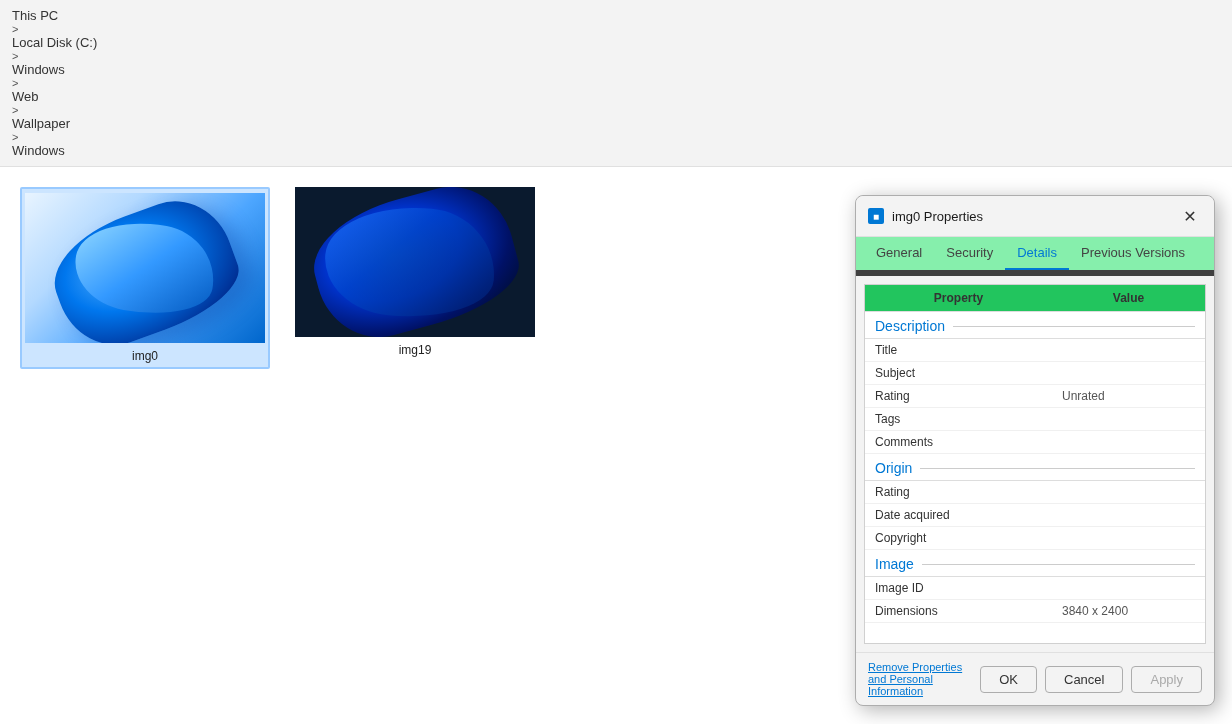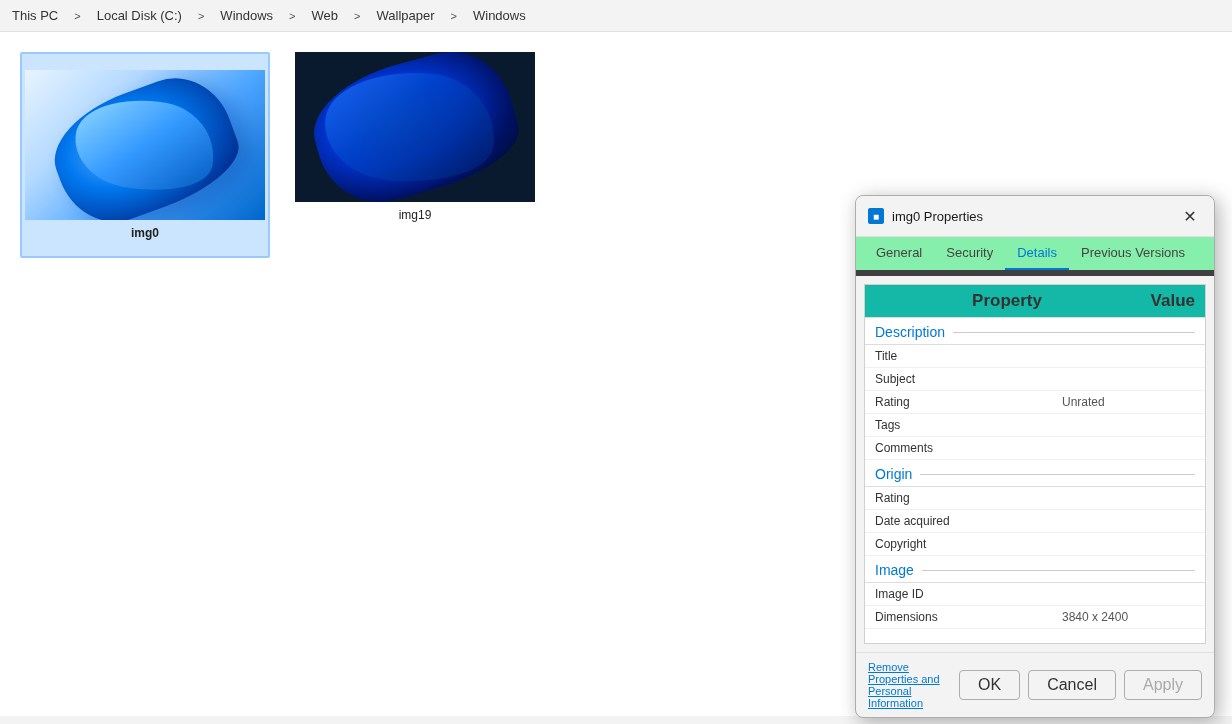--- a/index.html
+++ b/index.html
@@ -9,27 +9,27 @@
       background: #f3f3f3;
       width: 1232px;
       height: 724px;
       overflow: hidden;
       position: relative;
     }
 
     
     .breadcrumb-bar {
       display: flex;
-      align-items: center;
       padding: 8px 12px;
       background: #f3f3f3;
       border-bottom: 1px solid #e0e0e0;
       font-size: 13px;
       color: #333;
-      gap: 16px;
+      gap: 0;
+      flex-direction: column;
     }
     .breadcrumb-separator {
       color: #555;
       font-size: 11px;
     }
     .breadcrumb-item {
       color: #333;
       cursor: pointer;
     }
 
@@ -48,23 +48,22 @@
       display: flex;
       flex-direction: column;
       align-items: center;
       cursor: pointer;
       width: 250px;
     }
 
     .file-item:first-child {
       background: #cce5ff;
       border: 2px solid #99caff;
-      padding: 16px;
+      padding: 4px;
       border-radius: 2px;
-      font-weight: bold;
     }
 
     .file-thumbnail {
       width: 240px;
       height: 150px;
       overflow: hidden;
       display: flex;
       align-items: center;
       justify-content: center;
     }
@@ -234,26 +233,26 @@
       font-size: 12px;
     }
 
     .prop-table {
       width: 100%;
       border-collapse: collapse;
     }
 
     .prop-table .header-row th {
       padding: 6px 10px;
-      text-align: right;
+      text-align: center;
       font-weight: 600;
       color: #333;
-      background: #14b8a6;
+      background: #22c55e;
       border-bottom: 1px solid #ddd;
-      font-size: 17px;
+      font-size: 12px;
     }
 
     .section-header td {
       padding: 6px 10px 4px 10px;
       color: #0078d4;
       font-size: 14px;
       border-bottom: 1px solid #ddd;
     }
 
     .section-header-line {
@@ -300,21 +299,21 @@
       text-decoration: underline;
     }
 
     .dialog-footer-buttons {
       display: flex;
       gap: 8px;
     }
 
     .dialog-btn {
       padding: 5px 18px;
-      font-size: 16px;
+      font-size: 13px;
       border: 1px solid #adadad;
       border-radius: 4px;
       background: #f3f3f3;
       cursor: pointer;
       color: #333;
     }
 
     .dialog-btn.disabled {
       color: #aaa;
       cursor: default;

